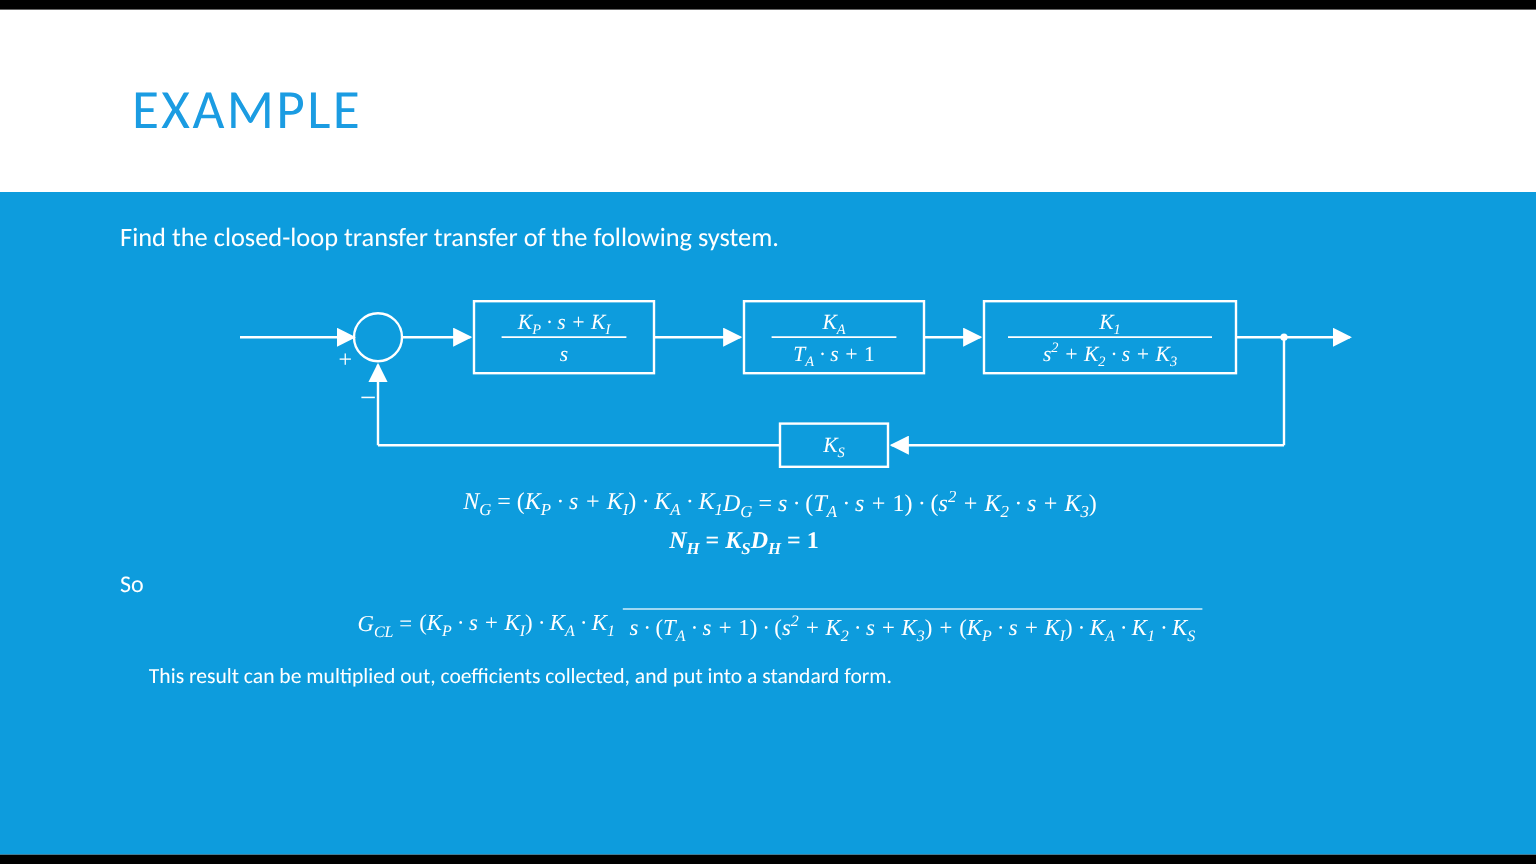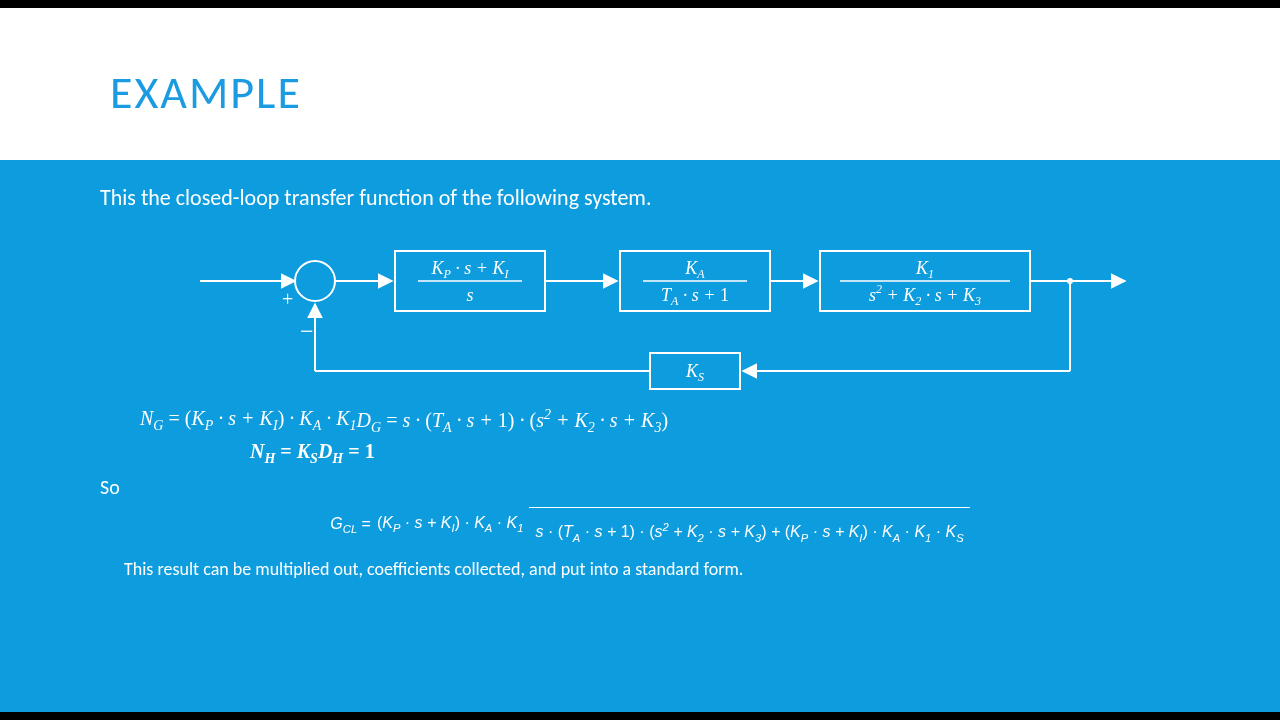--- a/index.html
+++ b/index.html
@@ -50,68 +50,68 @@
     margin-bottom: 10px;
   }
   .diagram {
     position: relative;
     width: 980px;
     height: 180px;
     margin: 0 auto;
   }
   .eq-row {
     display: flex;
-    justify-content: flex-start;
+    justify-content: center;
     font-family: 'Cambria Math','Times New Roman',serif;
     font-size: 20px;
     font-style: italic;
     margin: 6px 40px 0 40px;
   }
   .so {
     font-size: 20px;
     margin: 8px 0 0 0;
   }
   .gcl {
     display: flex;
     align-items: center;
     justify-content: center;
-    font-family: Liberation Sans, sans-serif;
+    font-family: Liberation Serif, serif;
     font-style: italic;
-    font-size: 16px;
+    font-size: 19px;
     margin-top: 8px;
     gap: 0;
   }
   .frac {
     display: inline-flex;
     flex-direction: row;
     align-items: center;
     vertical-align: middle;
     line-height: 1.25;
   }
   .frac .num { padding: 0 6px 2px 6px; }
-  .frac .den { border-top: 1.5px solid #fff; padding: 12px 6px 0 6px; }
+  .frac .den { border-top: 1.5px solid #fff; padding: 2px 6px 0 6px; }
   .note {
     font-size: 18px;
     margin: 14px 0 0 24px;
   }
   sub { font-size: 0.7em; font-style: italic; }
   sup { font-size: 0.7em; }
   .upright { font-style: normal; }
 </style>
 </head>
 <body>
 
 <div class="topbar"></div>
 <div class="bottombar"></div>
 
 <div class="title">EXAMPLE</div>
 
 <div class="blue-panel">
 
-  <div class="prompt">This the closed-loop transfer function of the following system.</div>
+  <div class="prompt">Find the closed-loop transfer transfer of the following system.</div>
 
   <div class="diagram">
     <svg width="980" height="180" viewBox="0 0 980 180">
       <defs>
         <marker id="arrow" viewBox="0 0 10 10" refX="9" refY="5" markerWidth="8" markerHeight="8" orient="auto">
           <path d="M0,0 L10,5 L0,10 z" fill="#fff"></path>
         </marker>
       </defs>
 
       <line x1="40" y1="60" x2="135" y2="60" stroke="#fff" stroke-width="2" marker-end="url(#arrow)"></line>

